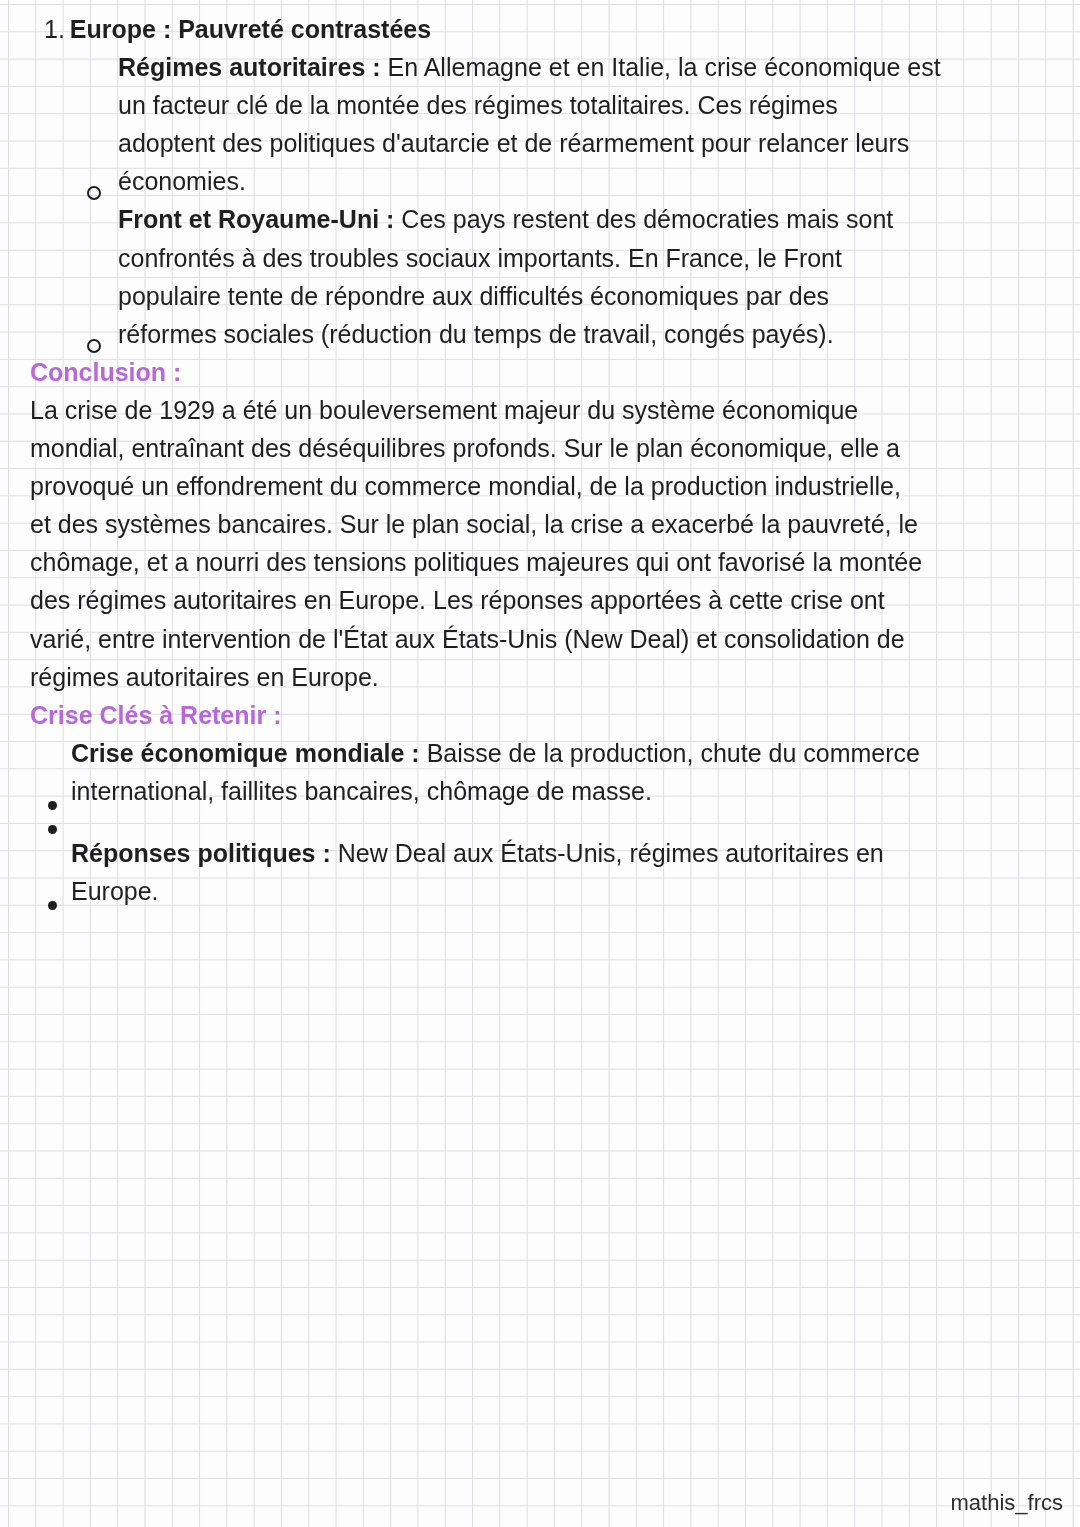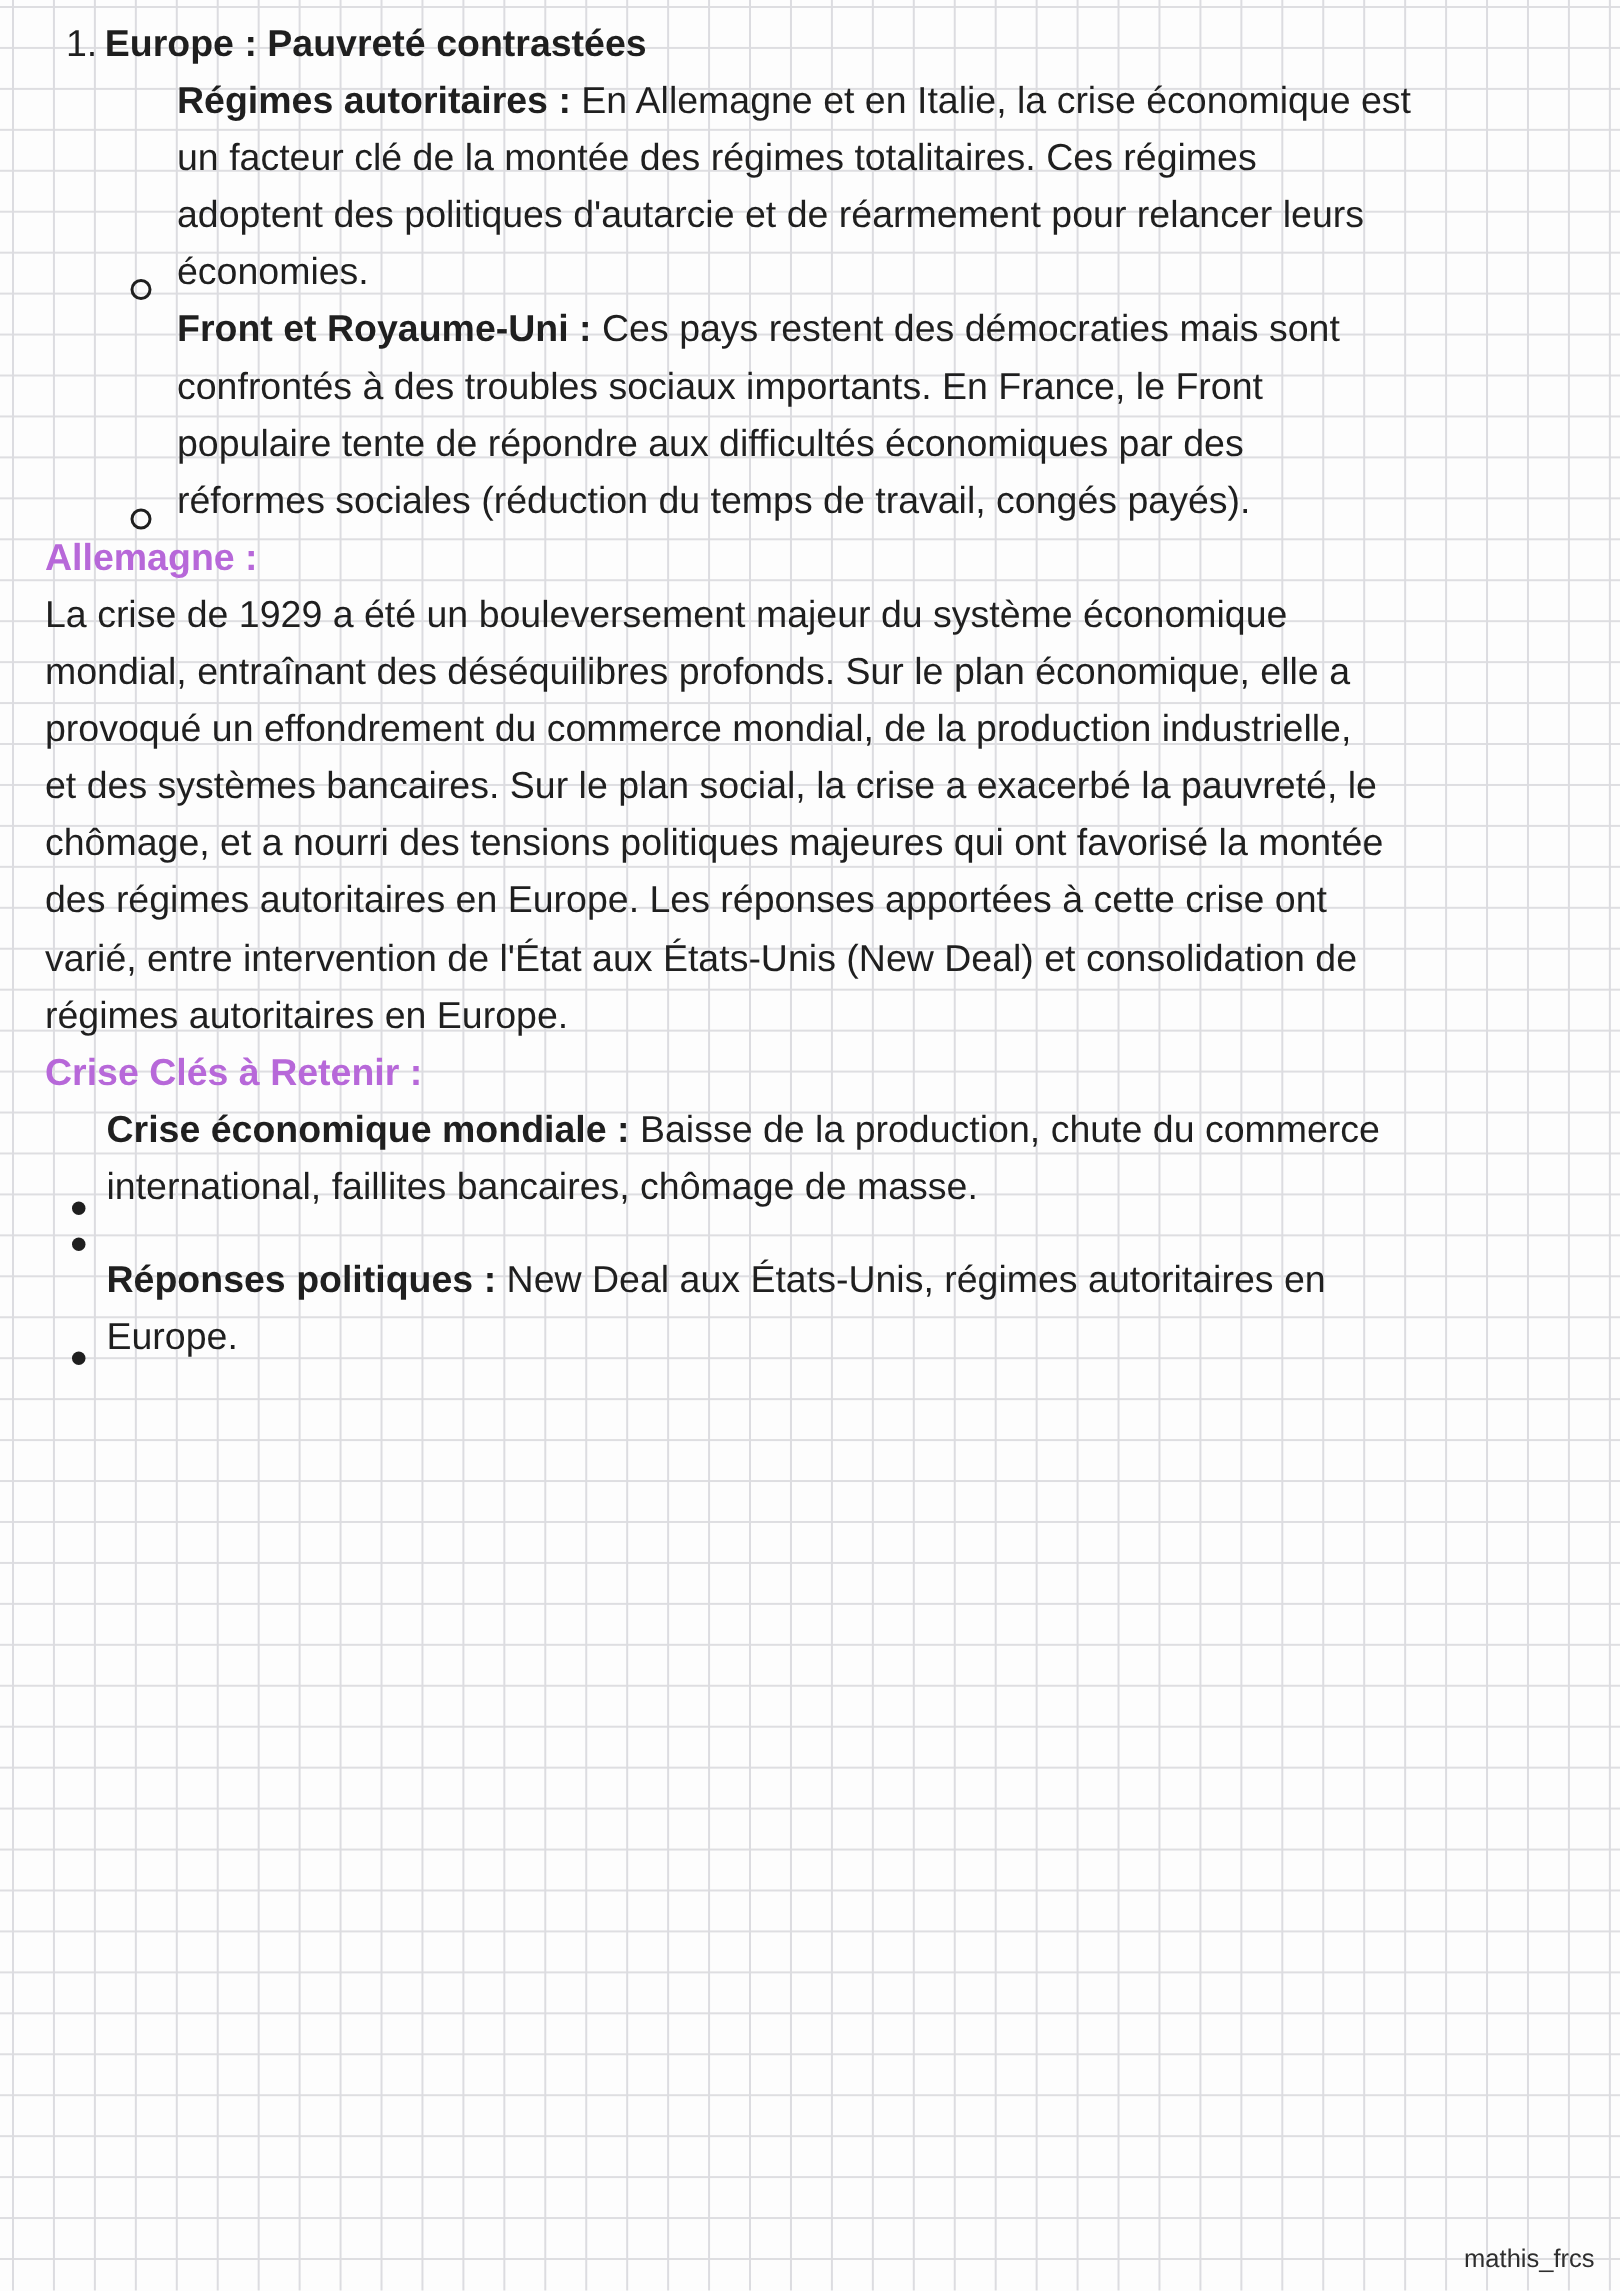--- a/index.html
+++ b/index.html
@@ -44,21 +44,21 @@
     font-weight:bold;
     font-size:25px;
     margin:0;
     line-height:38.1px;
   }
   .para{margin:0;}
   .prewrap{white-space:pre-line;}
   .watermark{
     position:absolute;
     right:17px;bottom:11px;
-    font-size:17px;
+    font-size:22px;
     color:#2e2e2e;
   }
 </style>
 </head>
 <body>
 
 <main class="content">
 
   <div class="num-row">
     <span class="num">1.</span><span class="bold">Europe : Pauvreté contrastées</span>
@@ -77,21 +77,21 @@
   <div class="sub-item">
     <span class="ring"></span>
     <div class="item-text">
       <span class="bold">Front et Royaume-Uni :</span> <span class="prewrap">Ces pays restent des démocraties mais sont
 confrontés à des troubles sociaux importants. En France, le Front
 populaire tente de répondre aux difficultés économiques par des
 réformes sociales (réduction du temps de travail, congés payés).</span>
     </div>
   </div>
 
-  <h2 class="purple">Allemagne :</h2>
+  <h2 class="purple">Conclusion :</h2>
 
   <p class="para prewrap">La crise de 1929 a été un bouleversement majeur du système économique
 mondial, entraînant des déséquilibres profonds. Sur le plan économique, elle a
 provoqué un effondrement du commerce mondial, de la production industrielle,
 et des systèmes bancaires. Sur le plan social, la crise a exacerbé la pauvreté, le
 chômage, et a nourri des tensions politiques majeures qui ont favorisé la montée
 des régimes autoritaires en Europe. Les réponses apportées à cette crise ont
 varié, entre intervention de l'État aux États-Unis (New Deal) et consolidation de
 régimes autoritaires en Europe.</p>
 

